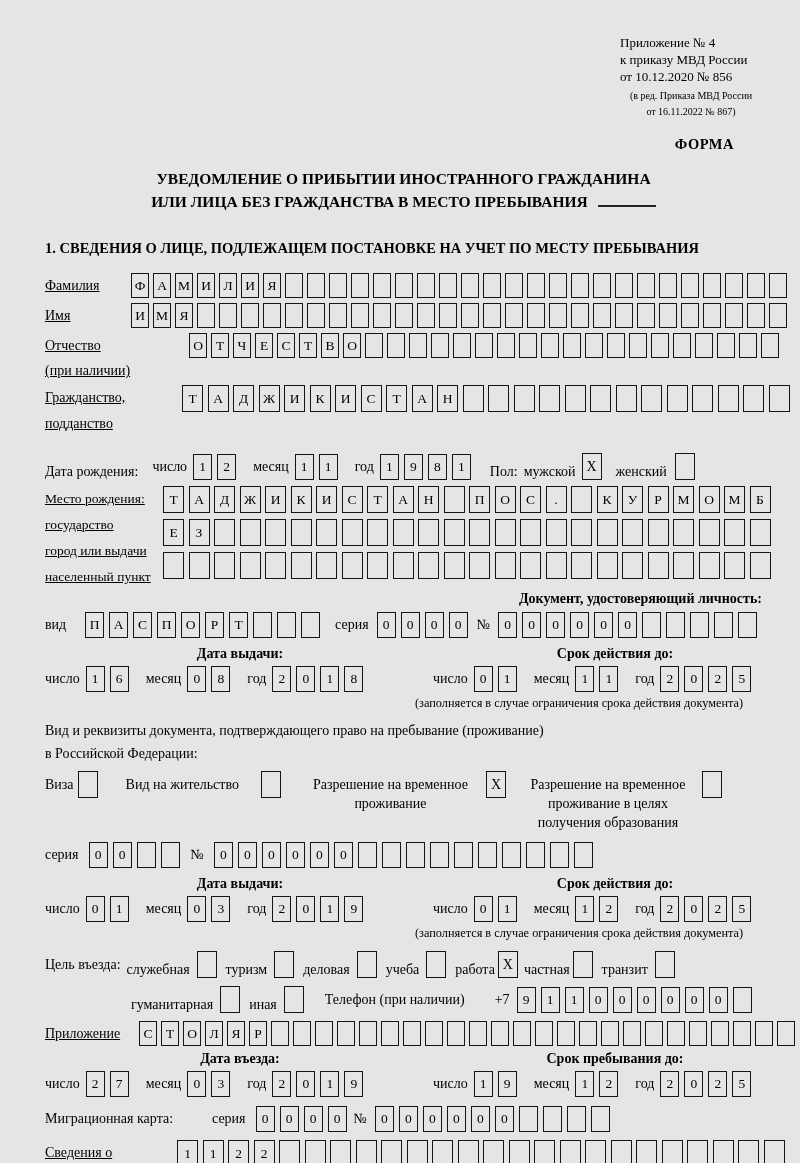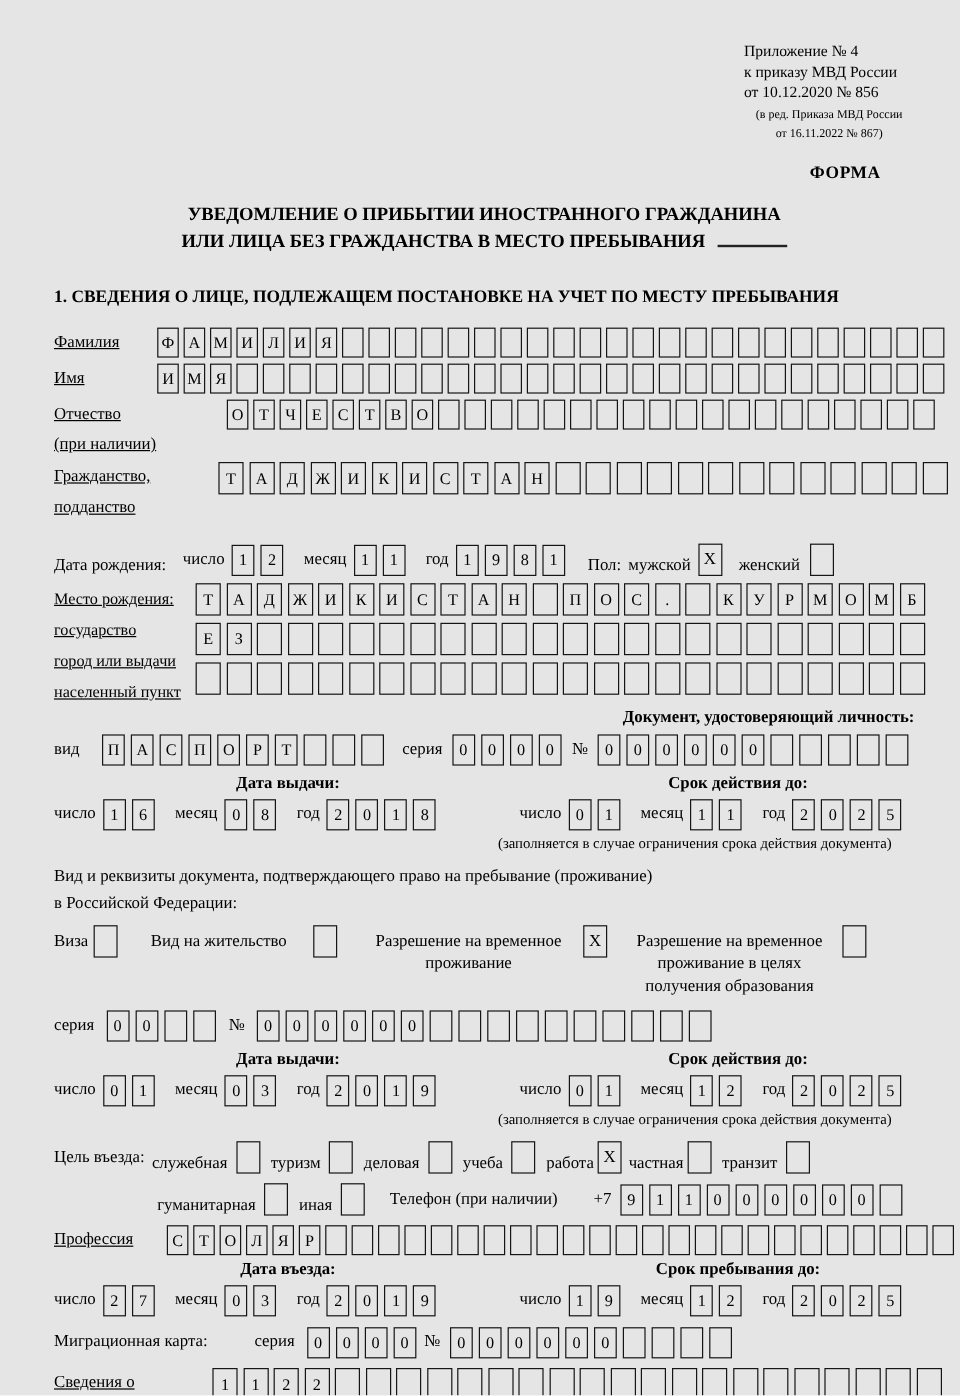--- a/index.html
+++ b/index.html
@@ -554,21 +554,21 @@
         <span class="cell">0</span>
         <span class="cell">0</span>
         <span class="cell">0</span>
         <span class="cell">0</span>
         <span class="cell">0</span>
         <span class="cell"></span>
       </span>
   </div>
 
   <div class="row" style="margin-top:8px">
-    <div class="lbl" style="width:94px">Профессия</div>
+    <div class="lbl" style="width:94px">Приложение</div>
     <div class="cellrow">
         <span class="cell">С</span>
         <span class="cell">Т</span>
         <span class="cell">О</span>
         <span class="cell">Л</span>
         <span class="cell">Я</span>
         <span class="cell">Р</span>
         <span class="cell"></span>
         <span class="cell"></span>
         <span class="cell"></span>

